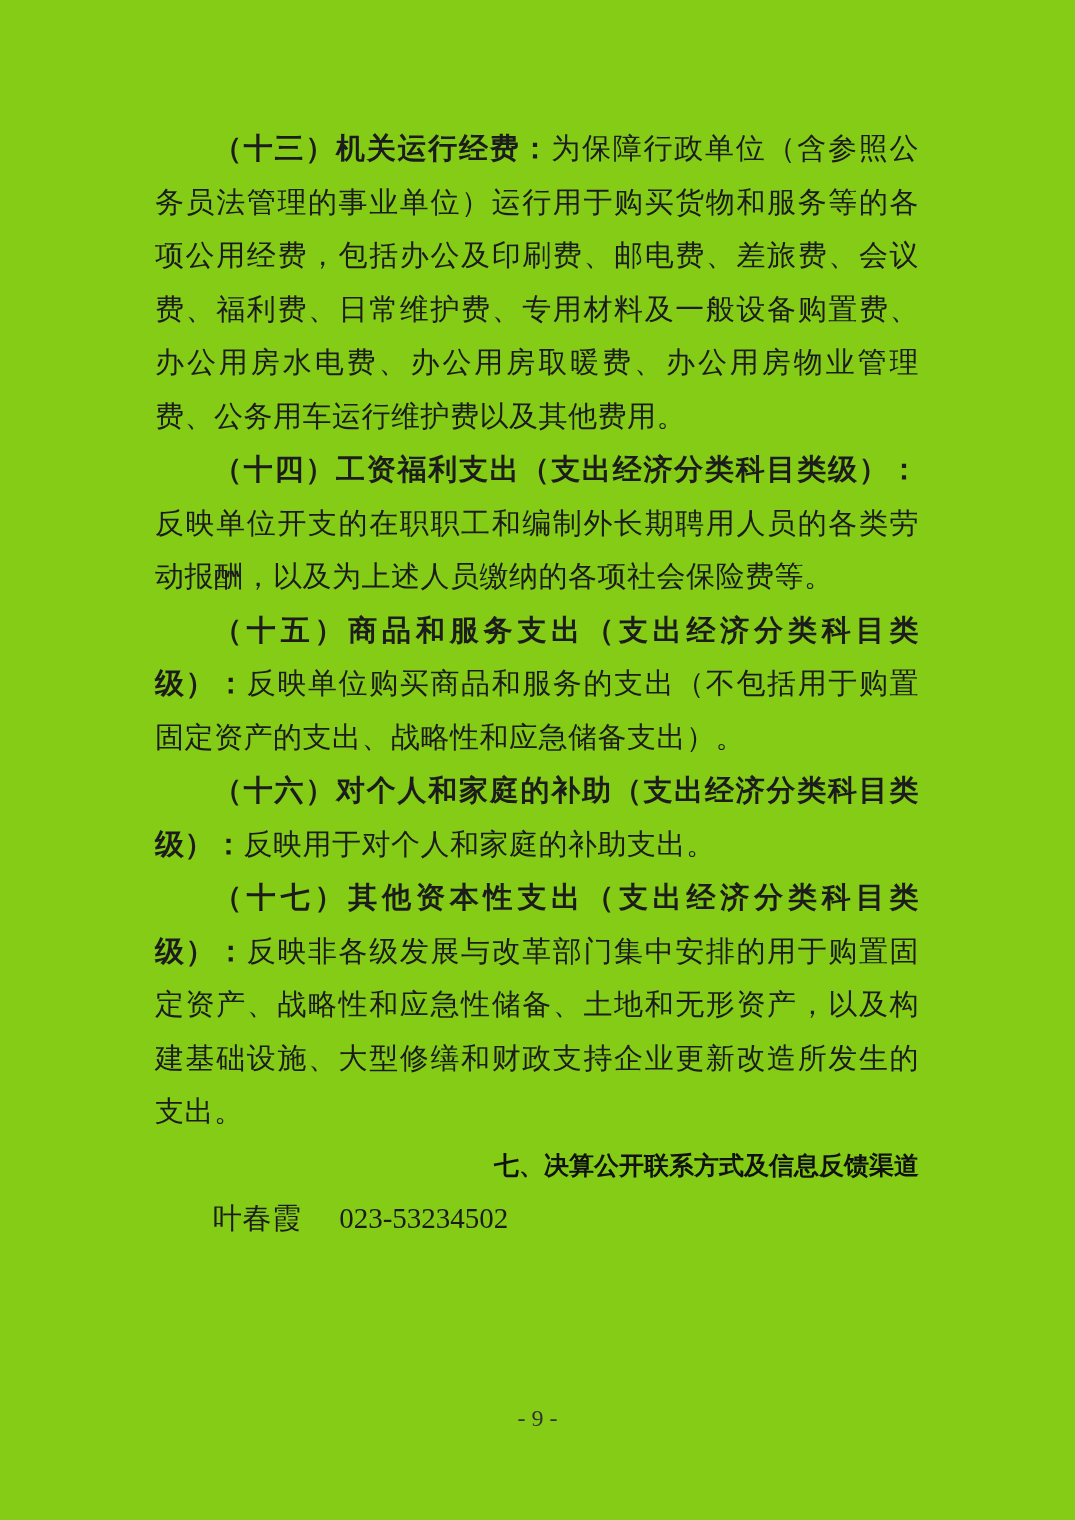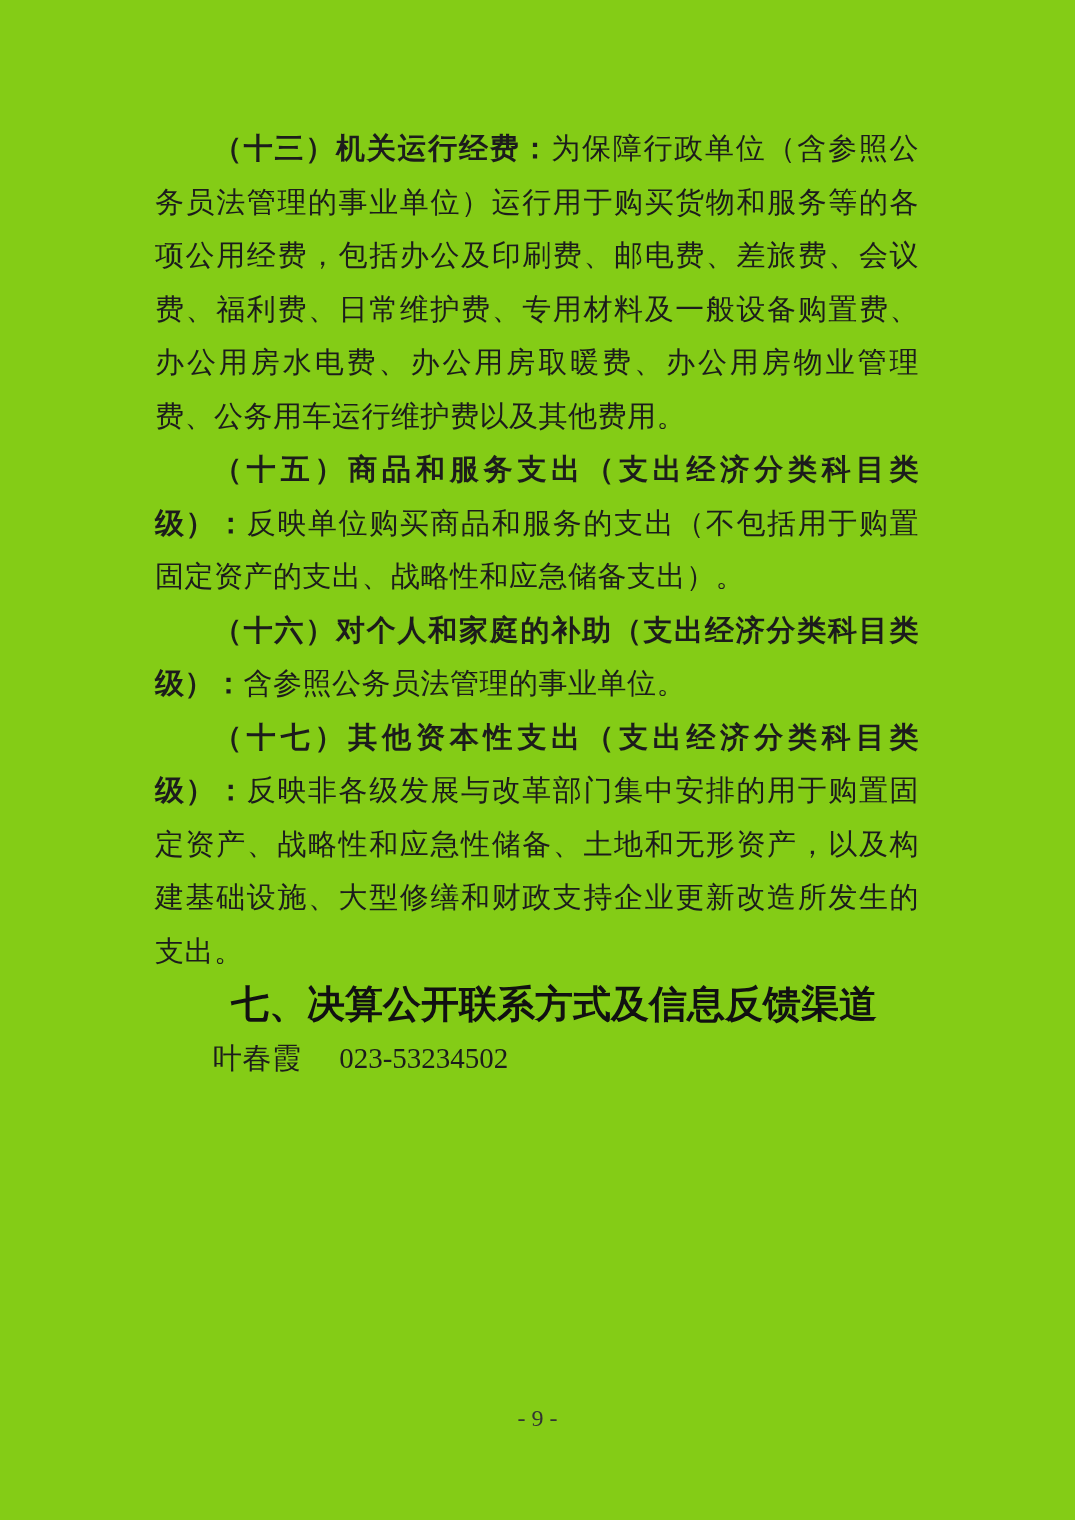--- a/index.html
+++ b/index.html
@@ -30,26 +30,27 @@
     text-justify: inter-ideograph;
     text-indent: 2em;
     letter-spacing: 0.5px;
     font-family: "Liberation Serif", serif;
   }
   .para b {
     font-weight: 700;
   }
   .section-heading {
     margin: 0;
-    font-size: 38px;
+    font-size: 25px;
     line-height: 53.5px;
     text-indent: 2em;
     font-weight: 700;
     font-family: Liberation Serif, serif;
     color: #111111;
+    text-align: right;
   }
   .contact-line {
     margin: 0;
     font-size: 29px;
     line-height: 53.5px;
     text-indent: 2em;
     letter-spacing: 0.5px;
     font-family: "Liberation Serif", serif;
   }
   .phone {
@@ -70,24 +71,25 @@
   }
 </style>
 </head>
 <body>
 
 <div class="page">
   <div class="content">
 
     <p class="para"><b>（十三）机关运行经费：</b><span>为保障行政单位（含参照公务员法管理的事业单位）运行用于购买货物和服务等的各项公用经费，包括办公及印刷费、邮电费、差旅费、会议费、福利费、日常维护费、专用材料及一般设备购置费、办公用房水电费、办公用房取暖费、办公用房物业管理费、公务用车运行维护费以及其他费用。</span></p>
 
+    <p class="para"><b>（十四）工资福利支出（支出经济分类科目类级）：</b><span>反映单位开支的在职职工和编制外长期聘用人员的各类劳动报酬，以及为上述人员缴纳的各项社会保险费等。</span></p>
 
     <p class="para"><b>（十五）商品和服务支出（支出经济分类科目类级）：</b><span>反映单位购买商品和服务的支出（不包括用于购置固定资产的支出、战略性和应急储备支出）。</span></p>
 
-    <p class="para"><b>（十六）对个人和家庭的补助（支出经济分类科目类级）：</b><span>含参照公务员法管理的事业单位。</span></p>
+    <p class="para"><b>（十六）对个人和家庭的补助（支出经济分类科目类级）：</b><span>反映用于对个人和家庭的补助支出。</span></p>
 
     <p class="para"><b>（十七）其他资本性支出（支出经济分类科目类级）：</b><span>反映非各级发展与改革部门集中安排的用于购置固定资产、战略性和应急性储备、土地和无形资产，以及构建基础设施、大型修缮和财政支持企业更新改造所发生的支出。</span></p>
 
     <h2 class="section-heading">七、决算公开联系方式及信息反馈渠道</h2>
 
 
     <p class="contact-line"><span>叶春霞</span><span class="phone">023-53234502</span></p>
 
   </div>
 

